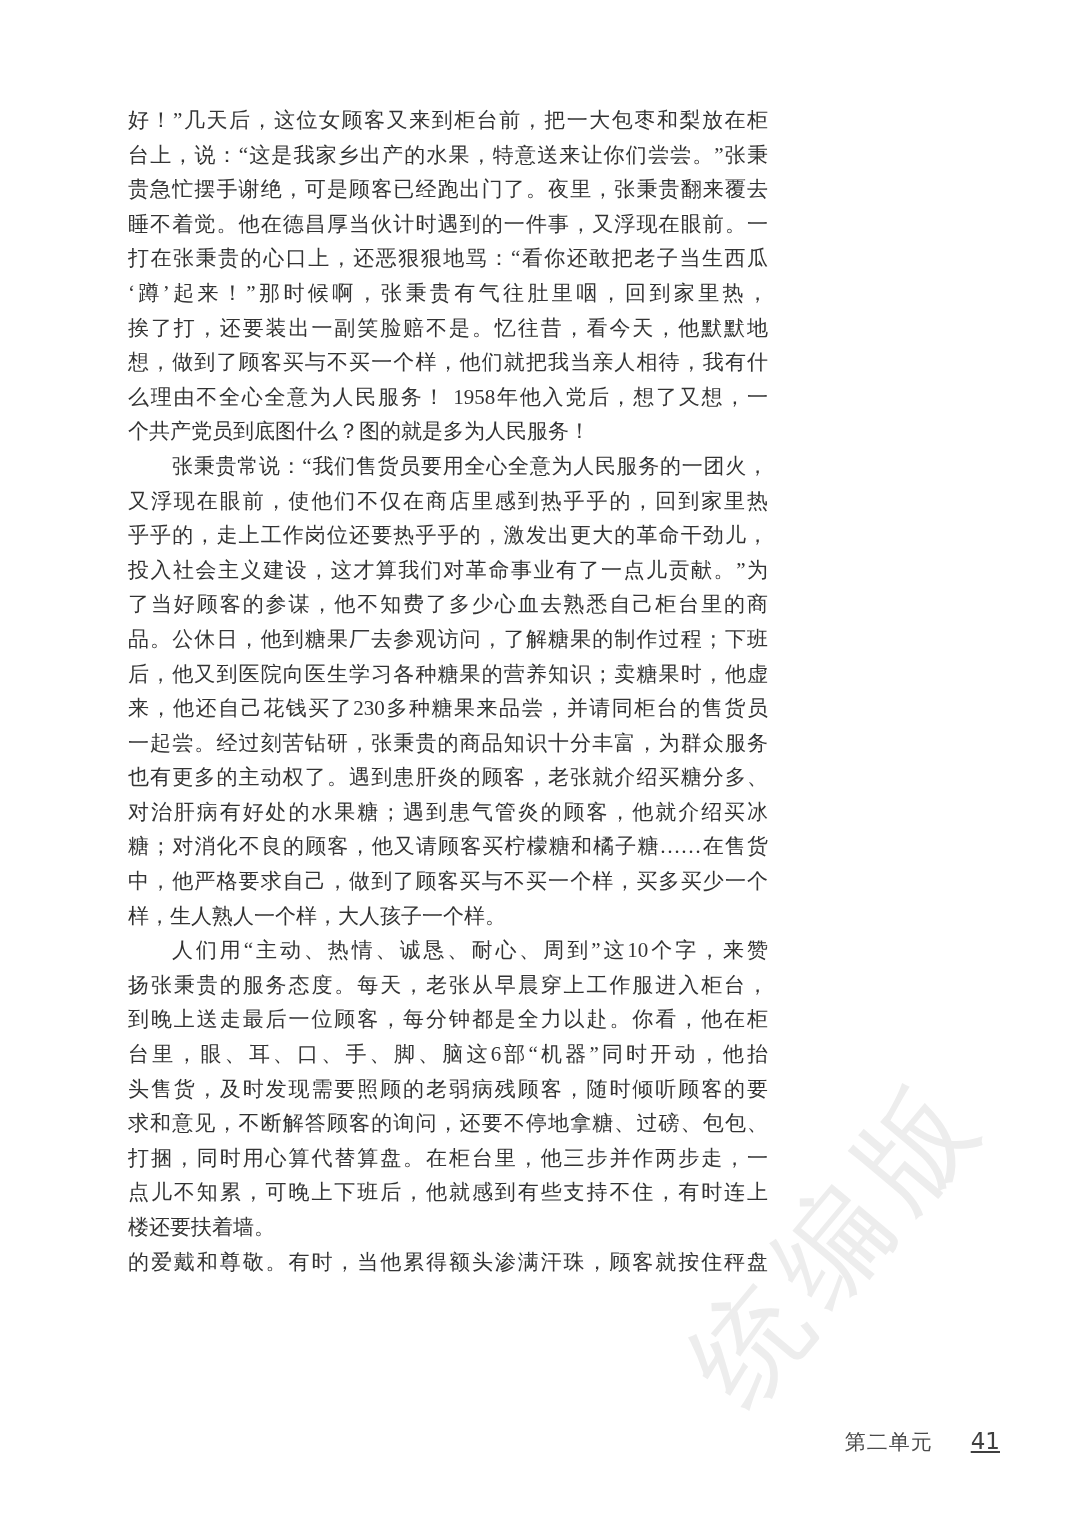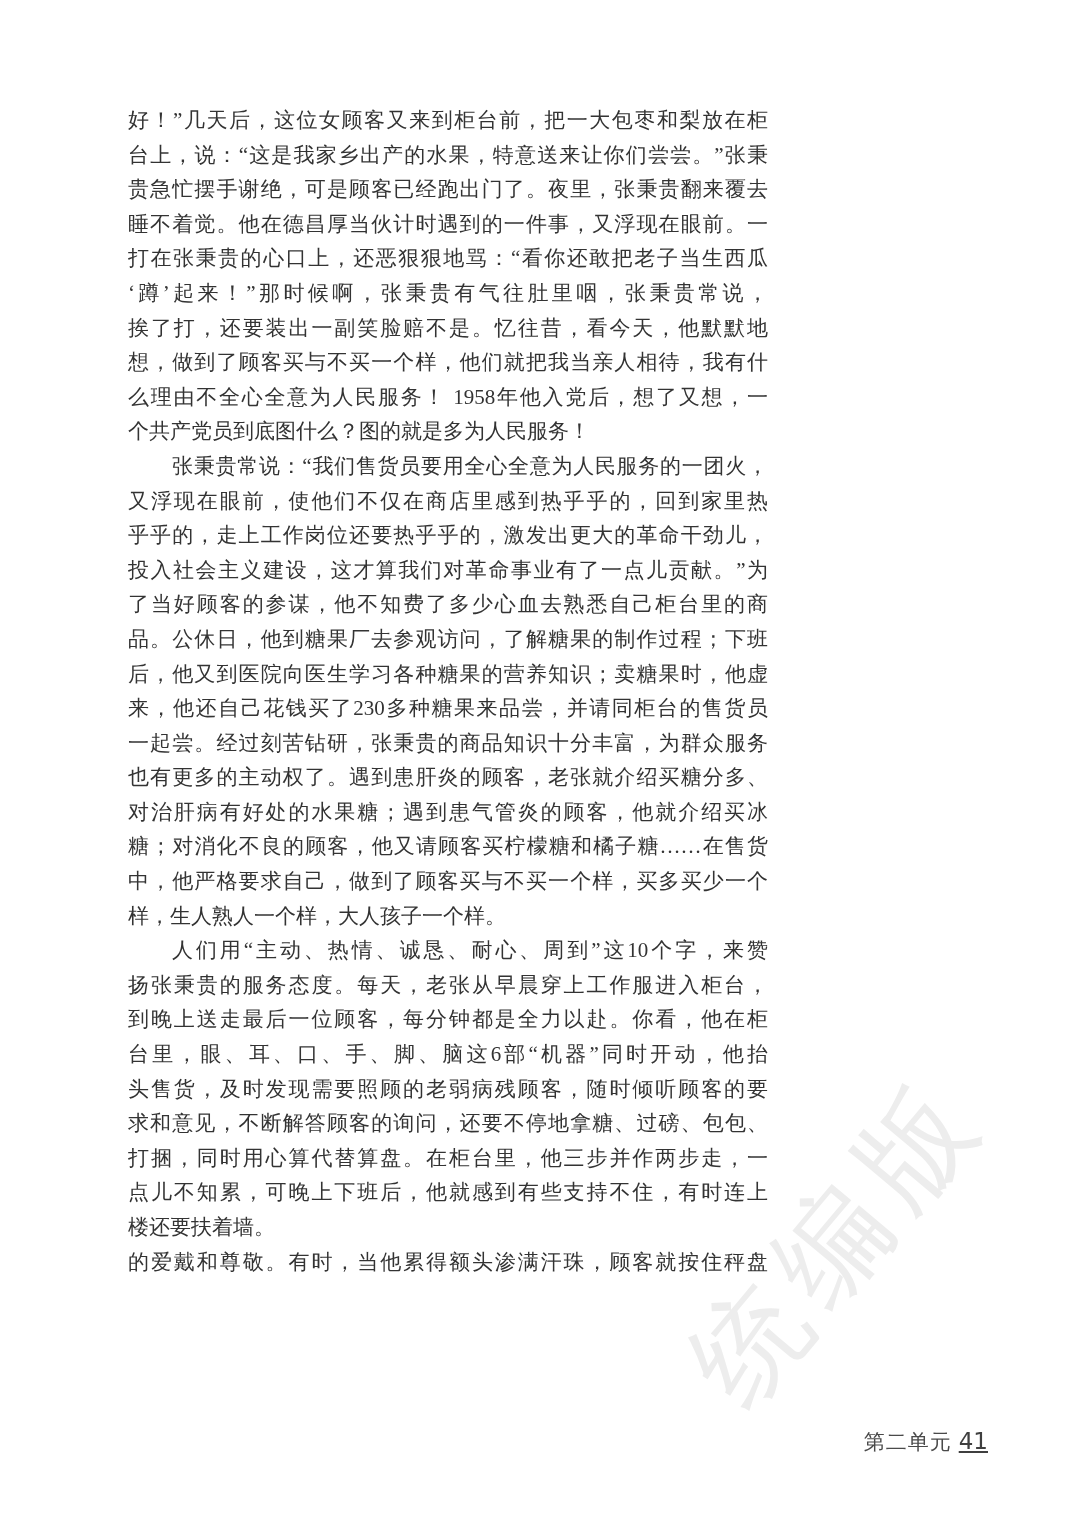--- a/index.html
+++ b/index.html
@@ -33,41 +33,41 @@
   }
   .tline{
     height:34.6px;line-height:34.6px;
     text-align:justify;text-align-last:justify;
     text-justify:inter-character;
     overflow:visible;
   }
   .tline.indent{text-indent:44px;}
   .tline.short{text-align-last:left;}
   .footer{
-    position:absolute;top:1428px;right:92px;z-index:1;
-    display:flex;align-items:baseline;gap:7px;
+    position:absolute;top:1428px;right:80px;z-index:1;
+    display:flex;align-items:baseline;gap:38px;
     color:var(--footer-color);
   }
   .footer .sec{font-size:21px;letter-spacing:1px;}
   .footer .num{font-size:23px;font-family:"DejaVu Sans","Liberation Sans",sans-serif;color:#3f3f3f;text-decoration:underline;}
 </style>
 </head>
 <body>
 
 <div class="page">
 
   <div class="watermark">统编版</div>
 
   <div class="text-block" id="text-block">
       <div class="tline">好！”几天后，这位女顾客又来到柜台前，把一大包枣和梨放在柜</div>
       <div class="tline">台上，说：“这是我家乡出产的水果，特意送来让你们尝尝。”张秉</div>
       <div class="tline">贵急忙摆手谢绝，可是顾客已经跑出门了。夜里，张秉贵翻来覆去</div>
       <div class="tline">睡不着觉。他在德昌厚当伙计时遇到的一件事，又浮现在眼前。一</div>
       <div class="tline">打在张秉贵的心口上，还恶狠狠地骂：“看你还敢把老子当生西瓜</div>
-      <div class="tline">‘蹲’起来！”那时候啊，张秉贵有气往肚里咽，张秉贵常说，</div>
+      <div class="tline">‘蹲’起来！”那时候啊，张秉贵有气往肚里咽，回到家里热，</div>
       <div class="tline">挨了打，还要装出一副笑脸赔不是。忆往昔，看今天，他默默地</div>
       <div class="tline">想，做到了顾客买与不买一个样，他们就把我当亲人相待，我有什</div>
       <div class="tline">么理由不全心全意为人民服务！ 1958年他入党后，想了又想，一</div>
       <div class="tline short">个共产党员到底图什么？图的就是多为人民服务！</div>
       <div class="tline indent">张秉贵常说：“我们售货员要用全心全意为人民服务的一团火，</div>
       <div class="tline">又浮现在眼前，使他们不仅在商店里感到热乎乎的，回到家里热</div>
       <div class="tline">乎乎的，走上工作岗位还要热乎乎的，激发出更大的革命干劲儿，</div>
       <div class="tline">投入社会主义建设，这才算我们对革命事业有了一点儿贡献。”为</div>
       <div class="tline">了当好顾客的参谋，他不知费了多少心血去熟悉自己柜台里的商</div>
       <div class="tline">品。公休日，他到糖果厂去参观访问，了解糖果的制作过程；下班</div>

